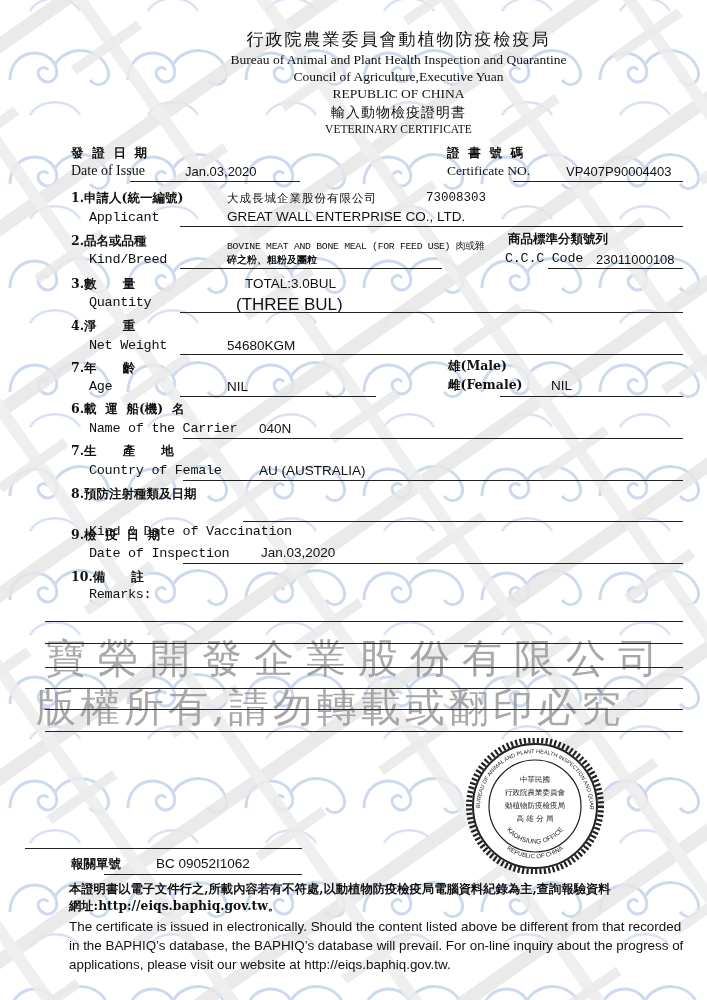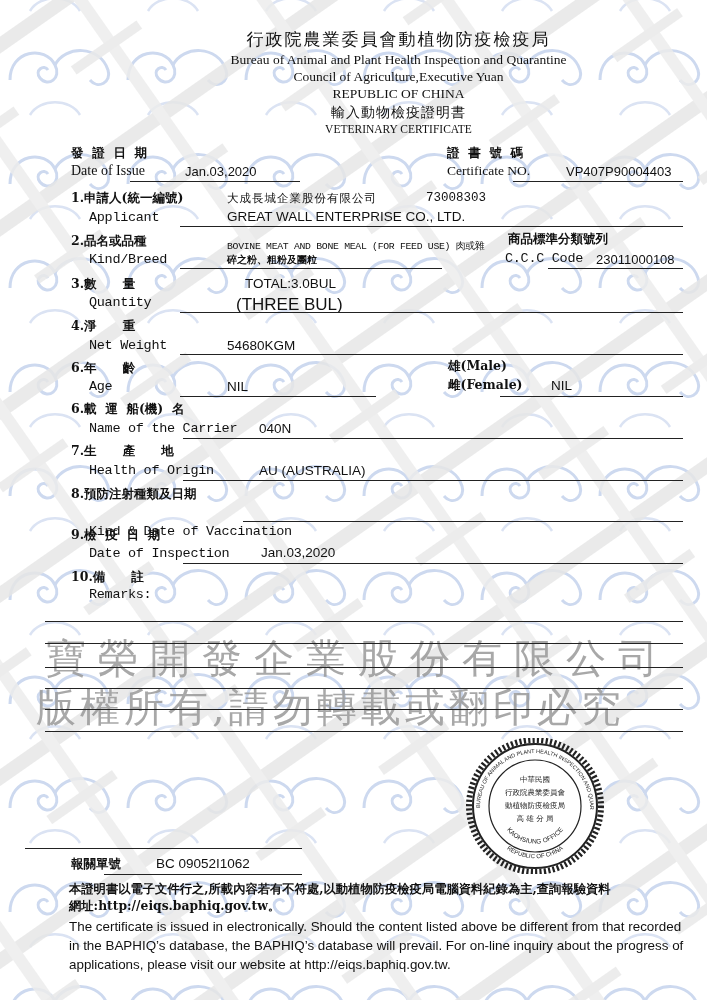--- a/index.html
+++ b/index.html
@@ -88,36 +88,36 @@
 <div class="abs lbl-en" style="left:44px; top:295px;">Quantity</div>
 <div class="abs val" style="left:182px; top:276px; font-size:13.5px;margin-left:18px;">TOTAL:3.0BUL</div>
 <div class="abs val" style="left:191px; top:295px; font-size:17px;">(THREE BUL)</div>
 <div class="line" style="left:180px; top:312px; width:503px;"></div>
 
 <div class="abs lbl-cn" style="left:26px; top:318px; white-space:pre;">4.淨      重</div>
 <div class="abs lbl-en" style="left:44px; top:338px;">Net Weight</div>
 <div class="abs val" style="left:182px; top:338px; font-size:13.5px;">54680KGM</div>
 <div class="line" style="left:180px; top:354px; width:503px;"></div>
 
-<div class="abs lbl-cn" style="left:26px; top:360px; white-space:pre;">6.年      齡</div>
+<div class="abs lbl-cn" style="left:26px; top:360px; white-space:pre;">7.年      齡</div>
 <div class="abs lbl-en" style="left:44px; top:379px;">Age</div>
 <div class="abs val" style="left:182px; top:379px; font-size:13.5px;">NIL</div>
 <div class="line" style="left:180px; top:396px; width:196px;"></div>
 <div class="abs lbl-cn" style="left:403px; top:358px;">雄(Male)</div>
 <div class="abs lbl-cn" style="left:403px; top:377px;">雌(Female)</div>
 <div class="abs val" style="left:506px; top:378px; font-size:13.5px;">NIL</div>
 <div class="line" style="left:500px; top:396px; width:183px;"></div>
 
 <div class="abs lbl-cn" style="left:26px; top:401px; white-space:pre;">6.載  運  船(機)  名</div>
 <div class="abs lbl-en" style="left:44px; top:421px;">Name of the Carrier</div>
 <div class="abs val" style="left:214px; top:421px; font-size:13.5px;">040N</div>
 <div class="line" style="left:183px; top:438px; width:500px;"></div>
 
 <div class="abs lbl-cn" style="left:26px; top:443px; white-space:pre;">7.生      產      地</div>
-<div class="abs lbl-en" style="left:44px; top:463px;">Health of Origin</div>
+<div class="abs lbl-en" style="left:44px; top:463px;">Country of Female</div>
 <div class="abs val" style="left:214px; top:463px; font-size:13.5px;">AU (AUSTRALIA)</div>
 <div class="line" style="left:183px; top:480px; width:500px;"></div>
 
 <div class="abs lbl-cn" style="left:26px; top:486px;text-align:right;">8.預防注射種類及日期</div>
 <div class="abs lbl-en" style="left:44px; top:524px;">Kind &amp; Date of Vaccination</div>
 <div class="abs val" style="left:250px; top:505px; font-size:13.5px;"></div>
 <div class="line" style="left:243px; top:521px; width:440px;"></div>
 
 <div class="abs lbl-cn" style="left:26px; top:527px; white-space:pre;">9.檢  疫  日  期</div>
 <div class="abs lbl-en" style="left:44px; top:546px;">Date of Inspection</div>

